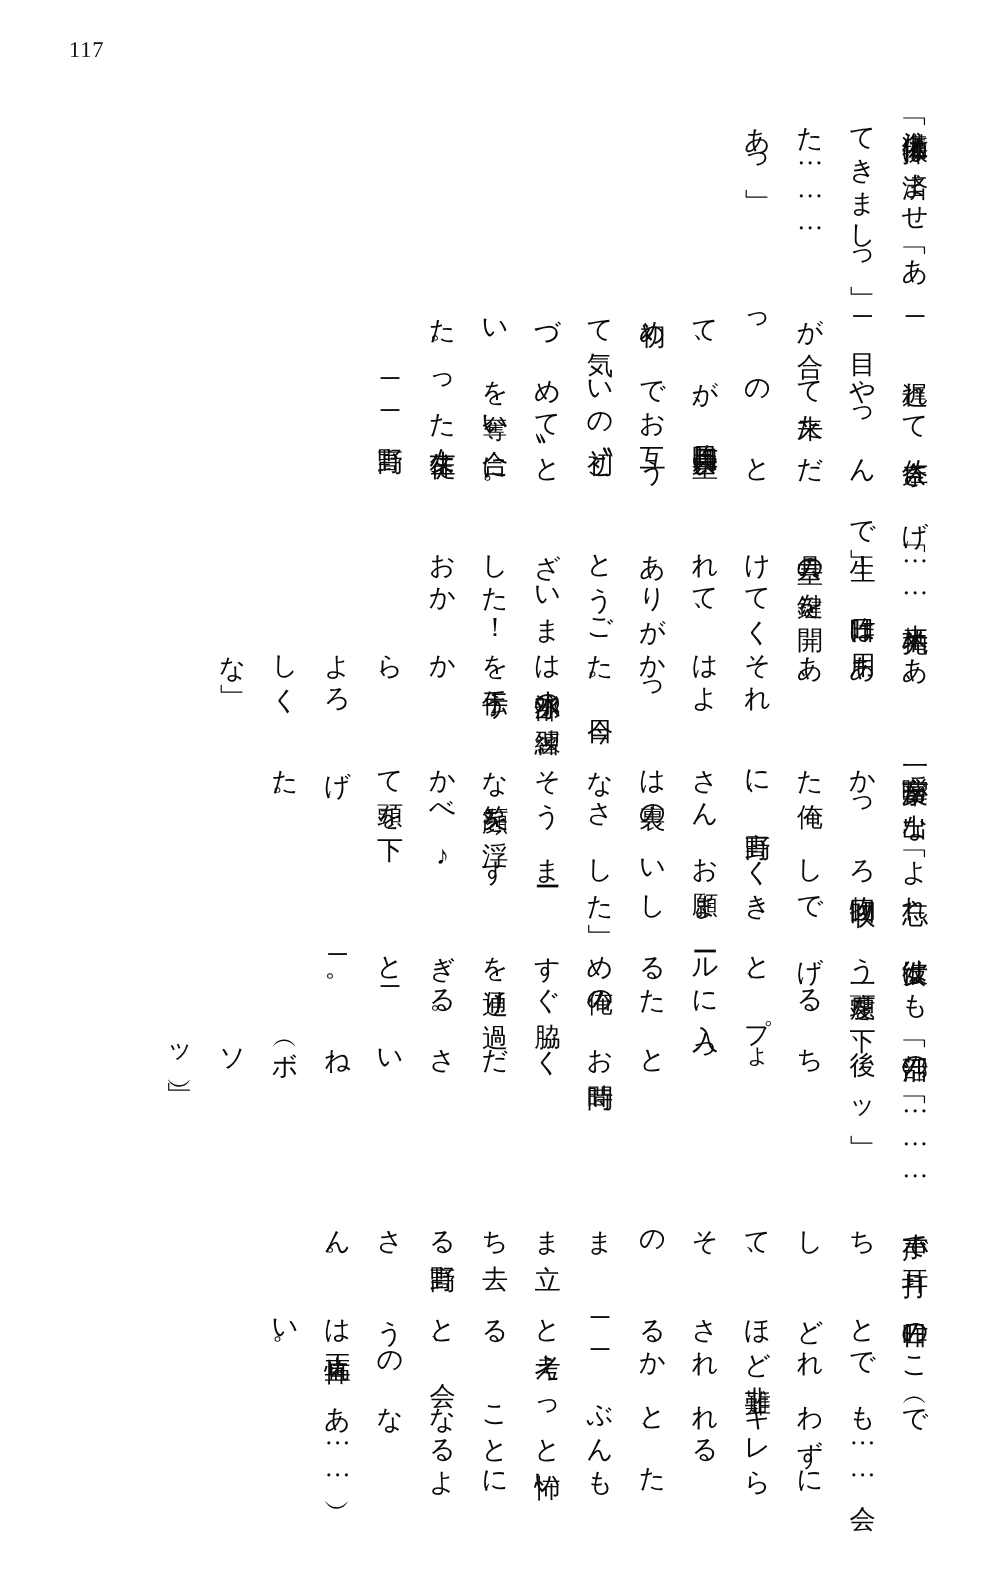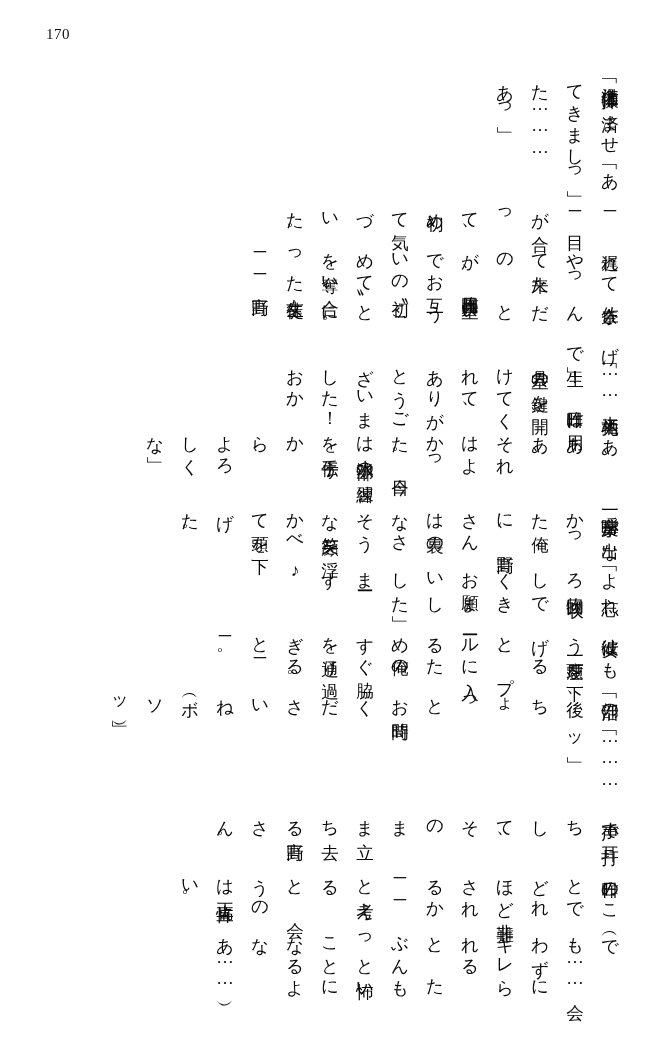--- a/index.html
+++ b/index.html
@@ -61,21 +61,21 @@
   }
   .indent1 {
     padding-top: 18px;
   }
 </style>
 </head>
 <body>
 
 <div id="page">
 
-  <div id="page-number">170</div>
+  <div id="page-number">117</div>
 
   <div id="text-body">
       <div class="line">「準備体操は済ませてきました………あっ」</div>
       <div class="line">「あっ」</div>
       <div class="line indent1">──目が合って、初めて気づいた。</div>
       <div class="line">遅れてやって来たのが、昨日用具室でお互いの〝初めて〟を奪い合った女生徒──高野</div>
       <div class="line">佐奈さんだということに。</div>
       <div class="line">げで」</div>
       <div class="line">「……来栖先生！　昨日は用具室の鍵を開けてくれて、ありがとうございました！　おか</div>
       <div class="line">「あ、ああ、それはよかった。今日は水泳部の練習を手伝うから、よろしくな」</div>

